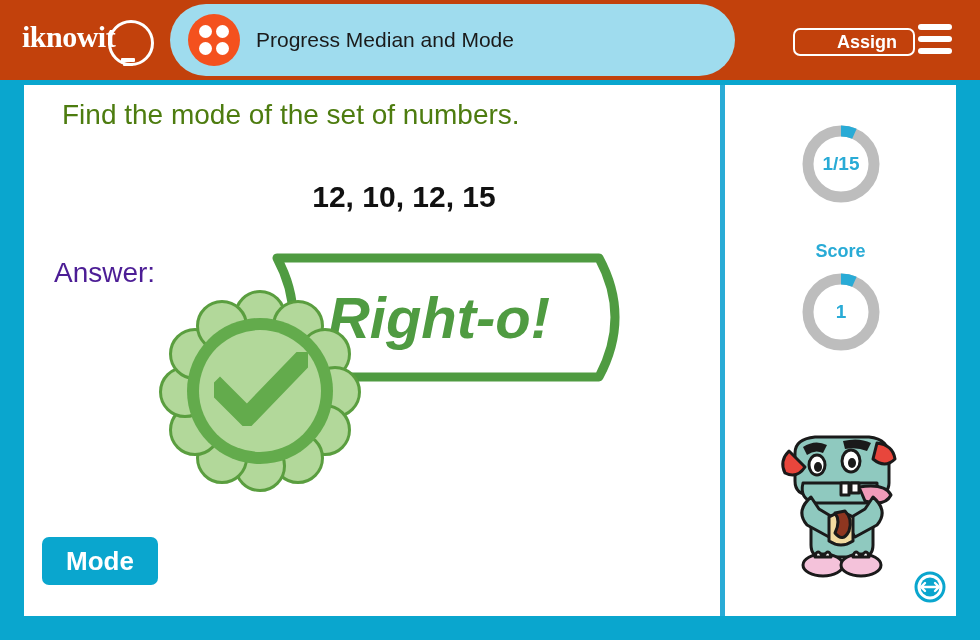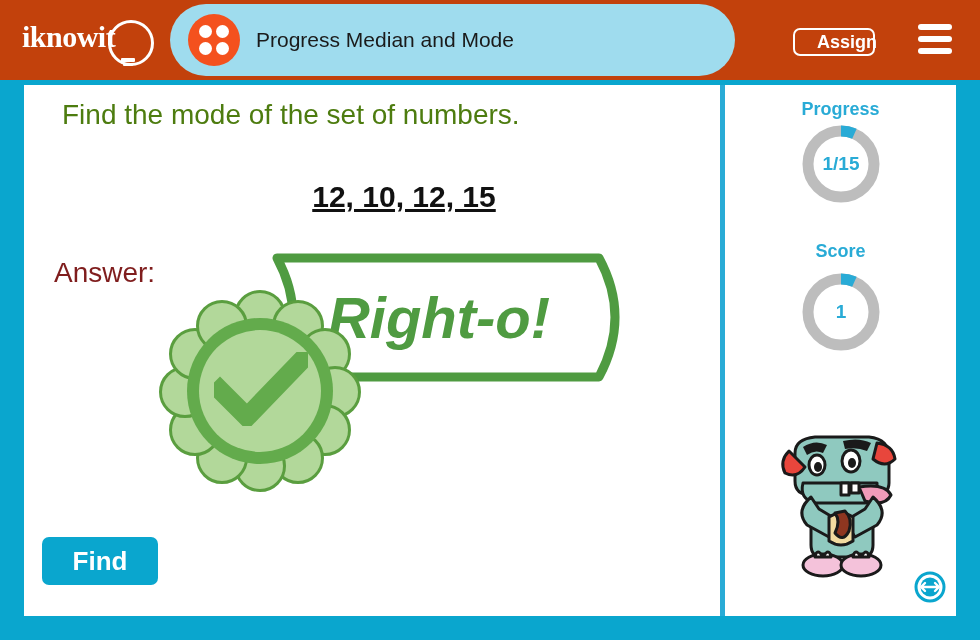--- a/index.html
+++ b/index.html
@@ -57,21 +57,21 @@
   .dice-dot{position:absolute;width:13px;height:13px;border-radius:50%;background:#ffffff;}
   .dd1{left:11px;top:11px;} .dd2{left:28px;top:11px;}
   .dd3{left:11px;top:28px;} .dd4{left:28px;top:28px;}
   .title-text{
     position:absolute;left:86px;top:0;height:72px;
     display:flex;align-items:center;
     font-size:21px;color:#1a1a1a;
   }
   .assign-btn{
     position:absolute;left:793px;top:28px;
-    width:82px;height:28px;
+    width:122px;height:28px;
     border:2px solid #ffffff;border-radius:7px;
     background:transparent;color:#ffffff;
     font-size:18px;font-weight:bold;
     display:flex;align-items:center;justify-content:center;
     cursor:pointer;box-sizing:border-box;padding-left:26px;
   }
   .menu-btn{
     position:absolute;left:918px;top:24px;width:34px;height:32px;
     cursor:pointer;
   }
@@ -89,25 +89,25 @@
     background:#29abd6;
   }
   
   .question{
     position:absolute;left:38px;top:14px;
     font-size:28px;color:#4d7c0f;
   }
   .numbers{
     position:absolute;left:0px;top:95px;width:760px;
     text-align:center;
-    font-size:30px;font-weight:bold;color:#111111;text-decoration:underline;
+    font-size:30px;font-weight:bold;color:#111111;
   }
   .answer-label{
     position:absolute;left:30px;top:172px;
-    font-size:28px;color:#7f1d1d;
+    font-size:28px;color:#4c1d95;
   }
   
   .banner{
     position:absolute;left:245px;top:165px;
     width:370px;height:135px;
   }
   .banner-body{
     position:absolute;left:0;top:0;width:370px;height:135px;
   }
   .banner-text{
@@ -228,27 +228,26 @@
       <span class="scallop" style="left:5px;top:76px;"></span>
       <span class="scallop" style="left:15px;top:38px;"></span>
       <span class="scallop" style="left:42px;top:10px;"></span>
       <div class="badge-ring"></div>
       <div class="badge-inner"></div>
       <svg class="check" viewBox="0 0 94 74">
         <path d="M6 38 L33 65 L88 8" fill="none" stroke="#63ab4c" stroke-width="19" stroke-linecap="square" stroke-linejoin="miter"></path>
       </svg>
     </div>
 
-    <div class="hint-btn">Find</div>
+    <div class="hint-btn">Mode</div>
 
     <div class="divider"></div>
 
     <div class="side">
 
-      <div class="side-label pl">Progress</div>
       <div class="ring-wrap pr">
         <svg viewBox="0 0 82 82" width="82" height="82">
           <circle cx="41" cy="41" r="33" fill="none" stroke="#bdbdbd" stroke-width="11"></circle>
           <circle cx="41" cy="41" r="33" fill="none" stroke="#29abd6" stroke-width="11" stroke-dasharray="13.8 193.5" transform="rotate(-90 41 41)"></circle>
         </svg>
         <div class="ring-val">1/15</div>
       </div>
 
       <div class="side-label sl">Score</div>
       <div class="ring-wrap sr">

